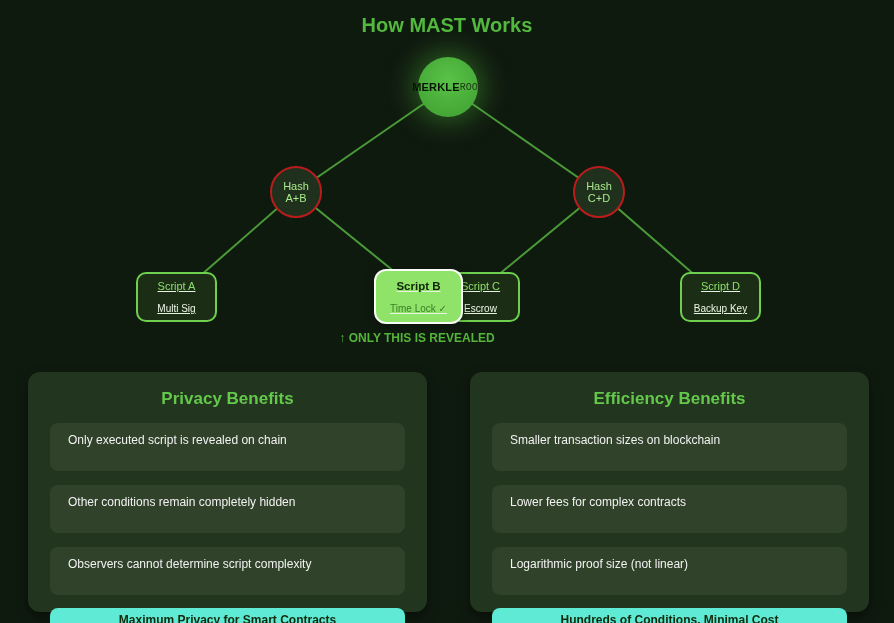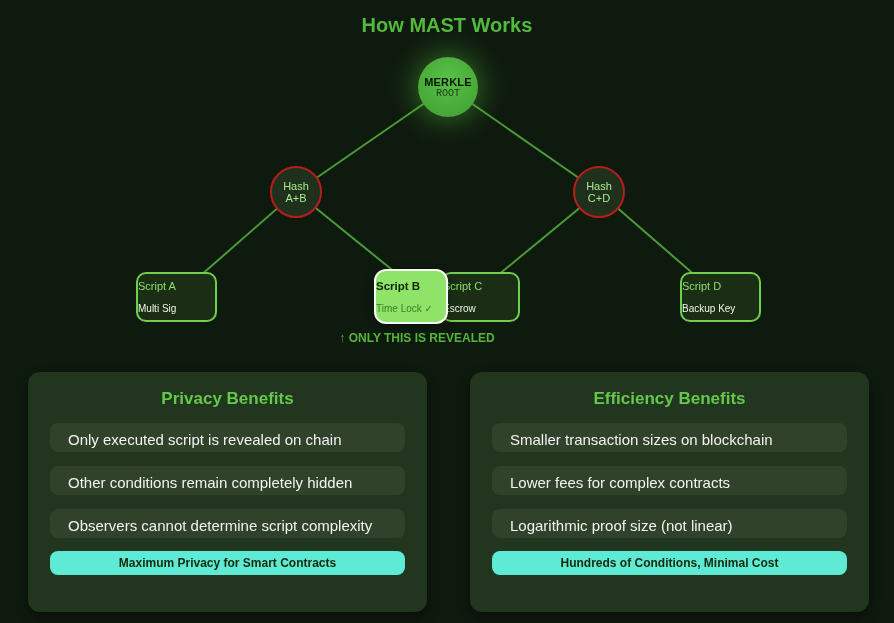--- a/index.html
+++ b/index.html
@@ -14,21 +14,21 @@
   .stage { position: absolute; inset: 0; padding-left: 22px; }
 
   .page-title {
     position: absolute; top: 14px; left: 0; width: 894px;
     text-align: center; font-size: 20px; font-weight: bold; color: #53b83e;
   }
 
   svg.edges { position: absolute; top: 0; left: 0; z-index: 1; }
   svg.edges line { stroke: #4a9a38; stroke-width: 2; }
 
-  .node { position: absolute; z-index: 2; display: flex; flex-direction: column; align-items: center; justify-content: center; }
+  .node { position: absolute; z-index: 2; display: flex; flex-direction: row; align-items: center; justify-content: center; }
 
   .root-node {
     left: 418px; top: 57px; width: 60px; height: 60px;
     border-radius: 50%;
     background: radial-gradient(circle at 50% 38%, #58c247, #3f9e30);
     box-shadow: 0 0 26px 6px rgba(92, 205, 62, 0.35);
     text-align: center;
   }
   .root-line1 { font-size: 11px; font-weight: bold; color: #081505; letter-spacing: .2px; }
   .root-line2 { font-size: 10px; color: #1e3a14; font-family: Liberation Mono, monospace; }
@@ -37,30 +37,31 @@
     width: 52px; height: 52px; border-radius: 50%;
     background: #1f301c; border: 2px solid #b91c1c;
     font-size: 11px; color: #a9e88e; text-align: center;
   }
   .hash-ab { left: 270px; top: 166px; }
   .hash-cd { left: 573px; top: 166px; }
 
   .script-box {
     position: absolute; z-index: 2; top: 272px; height: 50px;
     background: #1b2d15; border: 2px solid #6fcf4f; border-radius: 10px;
-    display: flex; flex-direction: column; align-items: flex-start; justify-content: center; gap: 11px;
+    display: flex; flex-direction: column; align-items: center; justify-content: center; gap: 11px;
     text-align: center;
+    text-decoration: underline;
   }
   .script-box .s-title { font-size: 11px; color: #8be06a; }
   .script-box .s-sub { font-size: 10px; color: #eef7e9; }
   .script-a { left: 136px; width: 81px; }
   .script-c { left: 441px; width: 79px; z-index: 2; }
   .script-d { left: 680px; width: 81px; }
   .script-b {
-    left: 374px; width: 74px; top: 269px; height: 55px; z-index: 3;
+    left: 374px; width: 89px; top: 269px; height: 55px; z-index: 3;
     background: #8ee368; border: 2px solid #f7fcf4; border-radius: 12px;
     box-shadow: 0 2px 8px rgba(0,0,0,0.35);
   }
   .script-b .s-title { color: #102607; font-weight: bold; font-size: 11.5px; }
   .script-b .s-sub { color: #3c7d28; }
 
   .reveal-note {
     position: absolute; z-index: 2; top: 331px; left: 297px; width: 240px;
     text-align: center; font-size: 12px; font-weight: bold; color: #54b53a;
   }
@@ -71,23 +72,23 @@
     box-shadow: 0 5px 12px rgba(0,0,0,0.45);
     padding: 0 22px;
   }
   .panel-privacy { left: 28px; }
   .panel-efficiency { left: 470px; }
   .panel-title {
     margin-top: 17px; text-align: center;
     font-size: 17px; font-weight: bold; color: #64c84b;
   }
   .benefit-item {
-    margin-top: 14px; height: 29px; line-height: 34px;
+    margin-top: 14px; height: 48px; line-height: 34px;
     background: #30422a; border-radius: 8px;
-    padding-left: 18px; font-size: 15px; color: #f2f2f2;
+    padding-left: 18px; font-size: 12px; color: #f2f2f2;
   }
   .benefit-item:first-of-type { margin-top: 21px; }
   .panel-footer {
     margin-top: 13px; height: 24px; line-height: 24px;
     background: #5eead4; border-radius: 8px;
     text-align: center; font-size: 12px; font-weight: bold; color: #142a0c;
   }
 </style>
 </head>
 <body>

